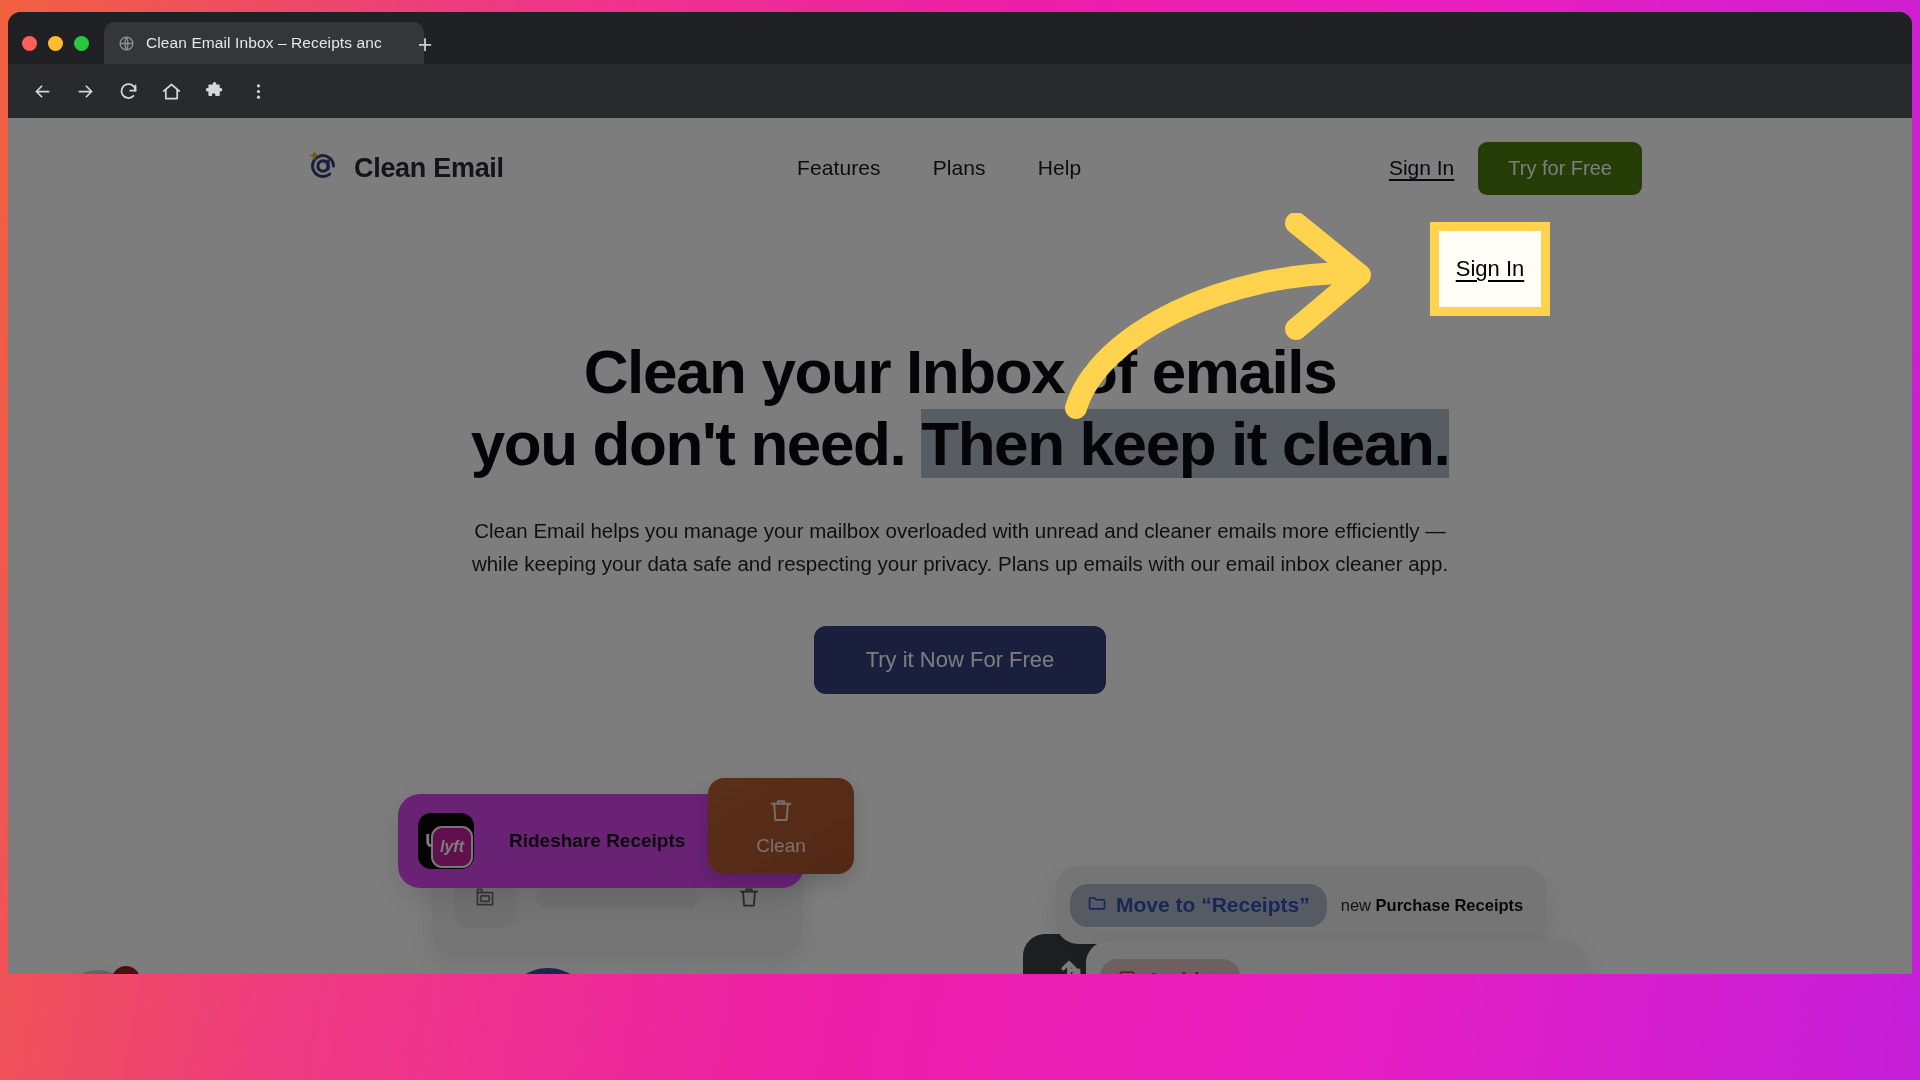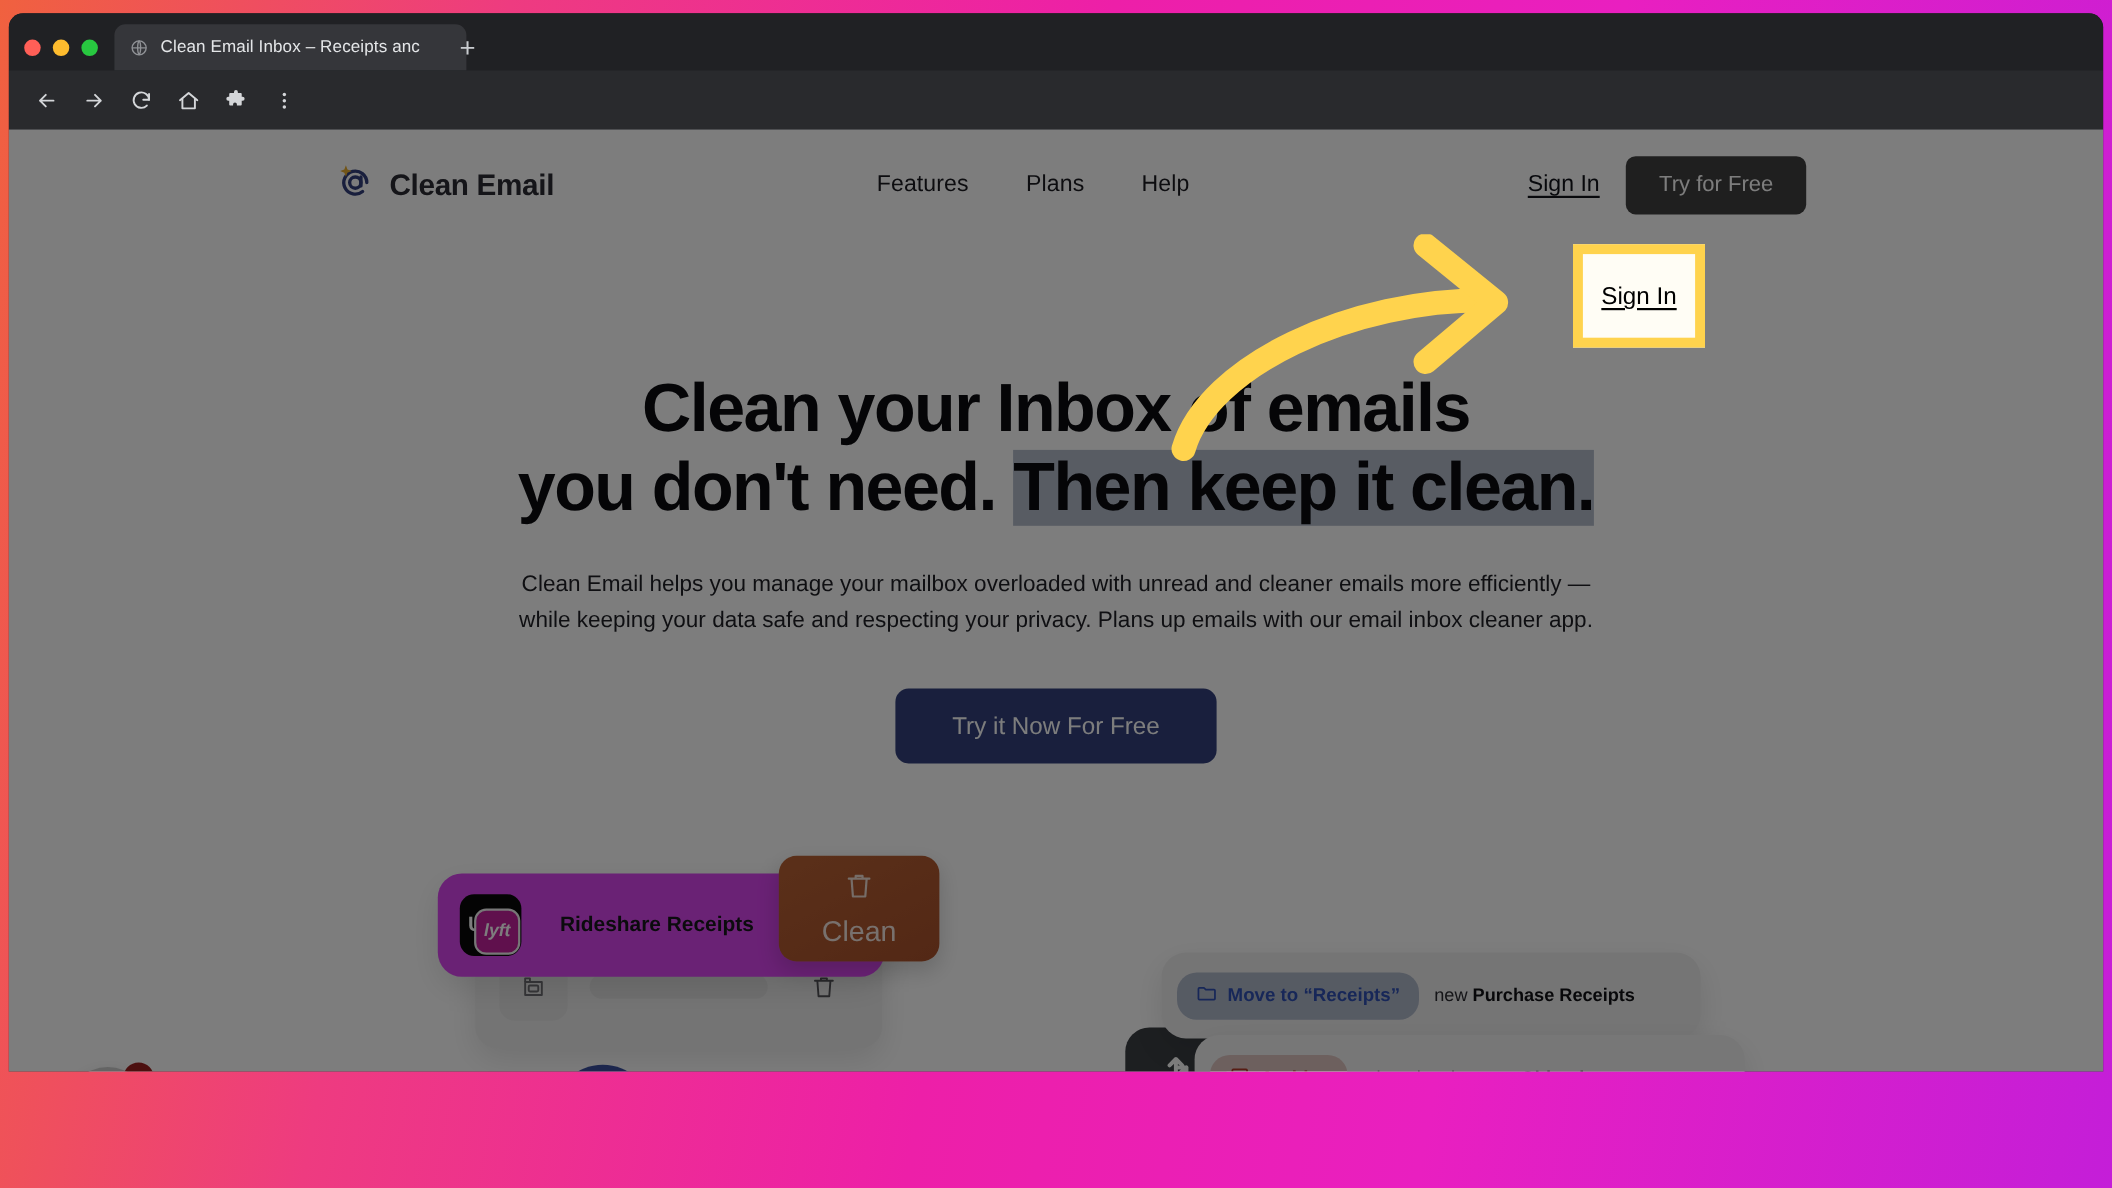--- a/index.html
+++ b/index.html
@@ -94,21 +94,21 @@
   .navlink { font-size: 21px; color: #1c1c22; letter-spacing: .1px; }
 
   #header-actions {
     position: absolute; right: 270px; display: flex; align-items: center; gap: 22px;
   }
   #signin {
     font-size: 21px; color: #11131a; text-decoration: underline;
     text-underline-offset: 4px; padding: 4px 2px;
   }
   #try-free-top {
-    background: #404040; color: #fff; font-size: 20px; font-weight: 500;
+    background: #4d7c0f; color: #fff; font-size: 20px; font-weight: 500;
     padding: 15px 30px; border-radius: 9px; white-space: nowrap;
   }
 
   
   #signin-wrap { position: relative; }
   #signin-highlight {
     position: absolute; left: -38px; top: -30px; width: 120px; height: 94px;
     border: 9px solid #ffd34d; background: #fffdf5;
     z-index: 70;
     display: flex; align-items: center; justify-content: center;
@@ -176,21 +176,21 @@
   #rs-title { font-size: 19px; font-weight: 700; color: #18181c; }
   #rs-sub { margin-top: 12px; width: 136px; height: 17px; border-radius: 9px; background: #e0e0e0; }
 
   #clean-btn {
     position: absolute; left: 700px; top: 20px; width: 146px; height: 96px;
     background: linear-gradient(150deg,#b96234,#a9522c);
     border-radius: 16px; color: #f5e7e0;
     display: flex; flex-direction: column; align-items: center; justify-content: center; gap: 6px;
     box-shadow: 0 8px 20px rgba(0,0,0,.16);
   }
-  #clean-label { font-size: 26px; }
+  #clean-label { font-size: 19px; }
 
   
   #g-badge {
     position: absolute; left: 52px; top: 212px; width: 76px; height: 76px;
     border-radius: 50%; background: #cdcdcd;
     display: flex; align-items: center; justify-content: center;
     color: #8e1d1d; font-size: 40px; font-weight: 700;
     box-shadow: 0 6px 16px rgba(0,0,0,.14);
   }
   #g-count {
@@ -203,21 +203,21 @@
   #rule1 {
     left: 1048px; top: 108px; width: 490px; height: 78px;
     background: #efefef; display: flex; align-items: center; padding: 0 14px; gap: 14px;
   }
   #rule2 {
     left: 1078px; top: 183px; width: 500px; height: 78px;
     background: #f2f2f2; display: flex; align-items: center; padding: 0 14px; gap: 14px;
   }
   .pill {
     display: flex; align-items: center; gap: 9px;
-    padding: 9px 17px; border-radius: 18px; font-size: 17px; font-weight: 700;
+    padding: 9px 17px; border-radius: 18px; font-size: 21px; font-weight: 700;
   }
   .pill-move { background: #b0b9cb; color: #2f50b3; }
   .pill-arch { background: #dfc4c0; color: #b2392a; }
   .rule-text { font-size: 16.5px; color: #2b2b31; }
   .rule-text b { color: #121216; }
 
   #move-icon-dark {
     position: absolute; left: 1015px; top: 176px; width: 92px; height: 92px;
     background: #3b3f44; border-radius: 22px;
     display: flex; align-items: center; justify-content: center; color: #fff;

